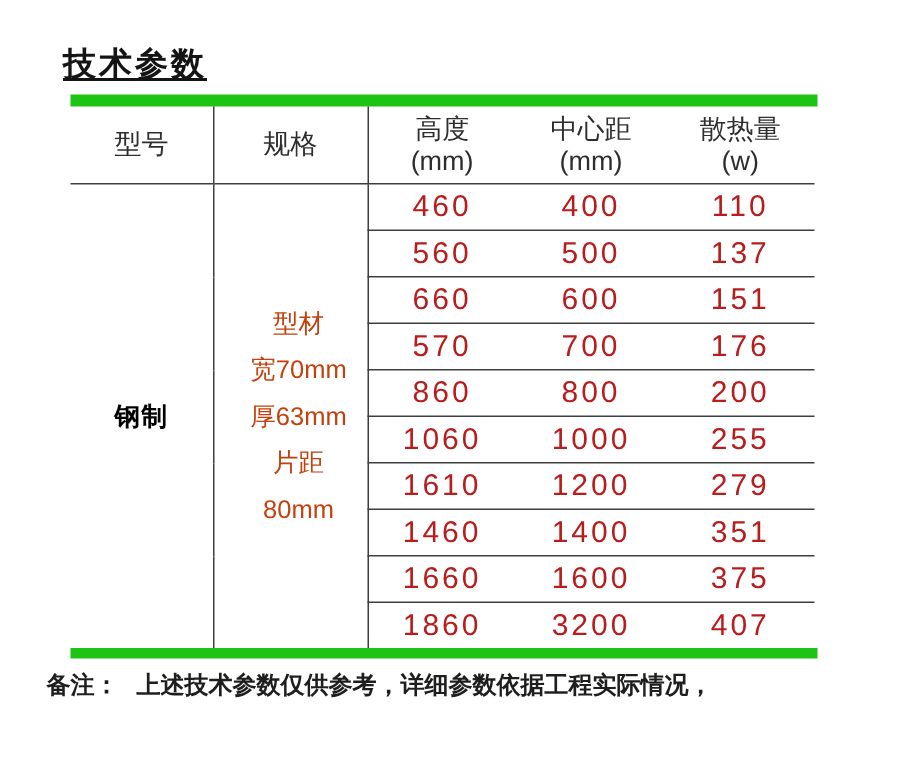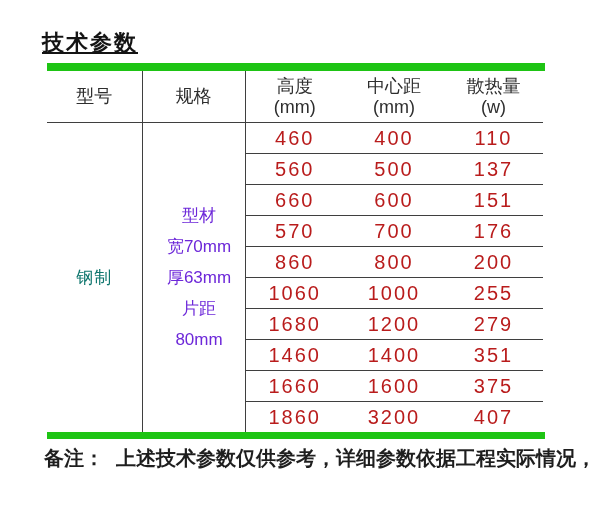--- a/index.html
+++ b/index.html
@@ -64,38 +64,39 @@
     height: 30px;
     font-size: 20px;
     letter-spacing: 2px;
     color: #b91c1c;
     border-bottom: 1px solid #3f3f3f;
   }
   tr.last .num-cell { border-bottom: none; }
   .model-cell {
     font-size: 17px;
     letter-spacing: 1px;
-    color: #0f766e;
+    color: #000000;
+    font-weight: bold;
   }
   .spec-cell {
     text-align: left;
-    color: #6d28d9;
+    color: #c2410c;
   }
   .spec-cell .spec-line {
     padding-left: 11px;
     font-size: 17px;
     line-height: 31px;
     white-space: nowrap;
   }
   .note {
     position: absolute;
-    left: 44px;
+    left: 31px;
     top: 444px;
     display: flex;
-    font-size: 20px;
+    font-size: 16px;
     font-weight: bold;
     line-height: 28px;
     color: #1e1e1e;
     white-space: nowrap;
   }
   .note-label { margin-right: 12px; }
 </style>
 </head>
 <body>
 
@@ -166,21 +167,21 @@
         <td class="num-cell">860</td>
         <td class="num-cell">800</td>
         <td class="num-cell">200</td>
       </tr>
       <tr>
         <td class="num-cell">1060</td>
         <td class="num-cell">1000</td>
         <td class="num-cell">255</td>
       </tr>
       <tr>
-        <td class="num-cell">1680</td>
+        <td class="num-cell">1610</td>
         <td class="num-cell">1200</td>
         <td class="num-cell">279</td>
       </tr>
       <tr>
         <td class="num-cell">1460</td>
         <td class="num-cell">1400</td>
         <td class="num-cell">351</td>
       </tr>
       <tr>
         <td class="num-cell">1660</td>

